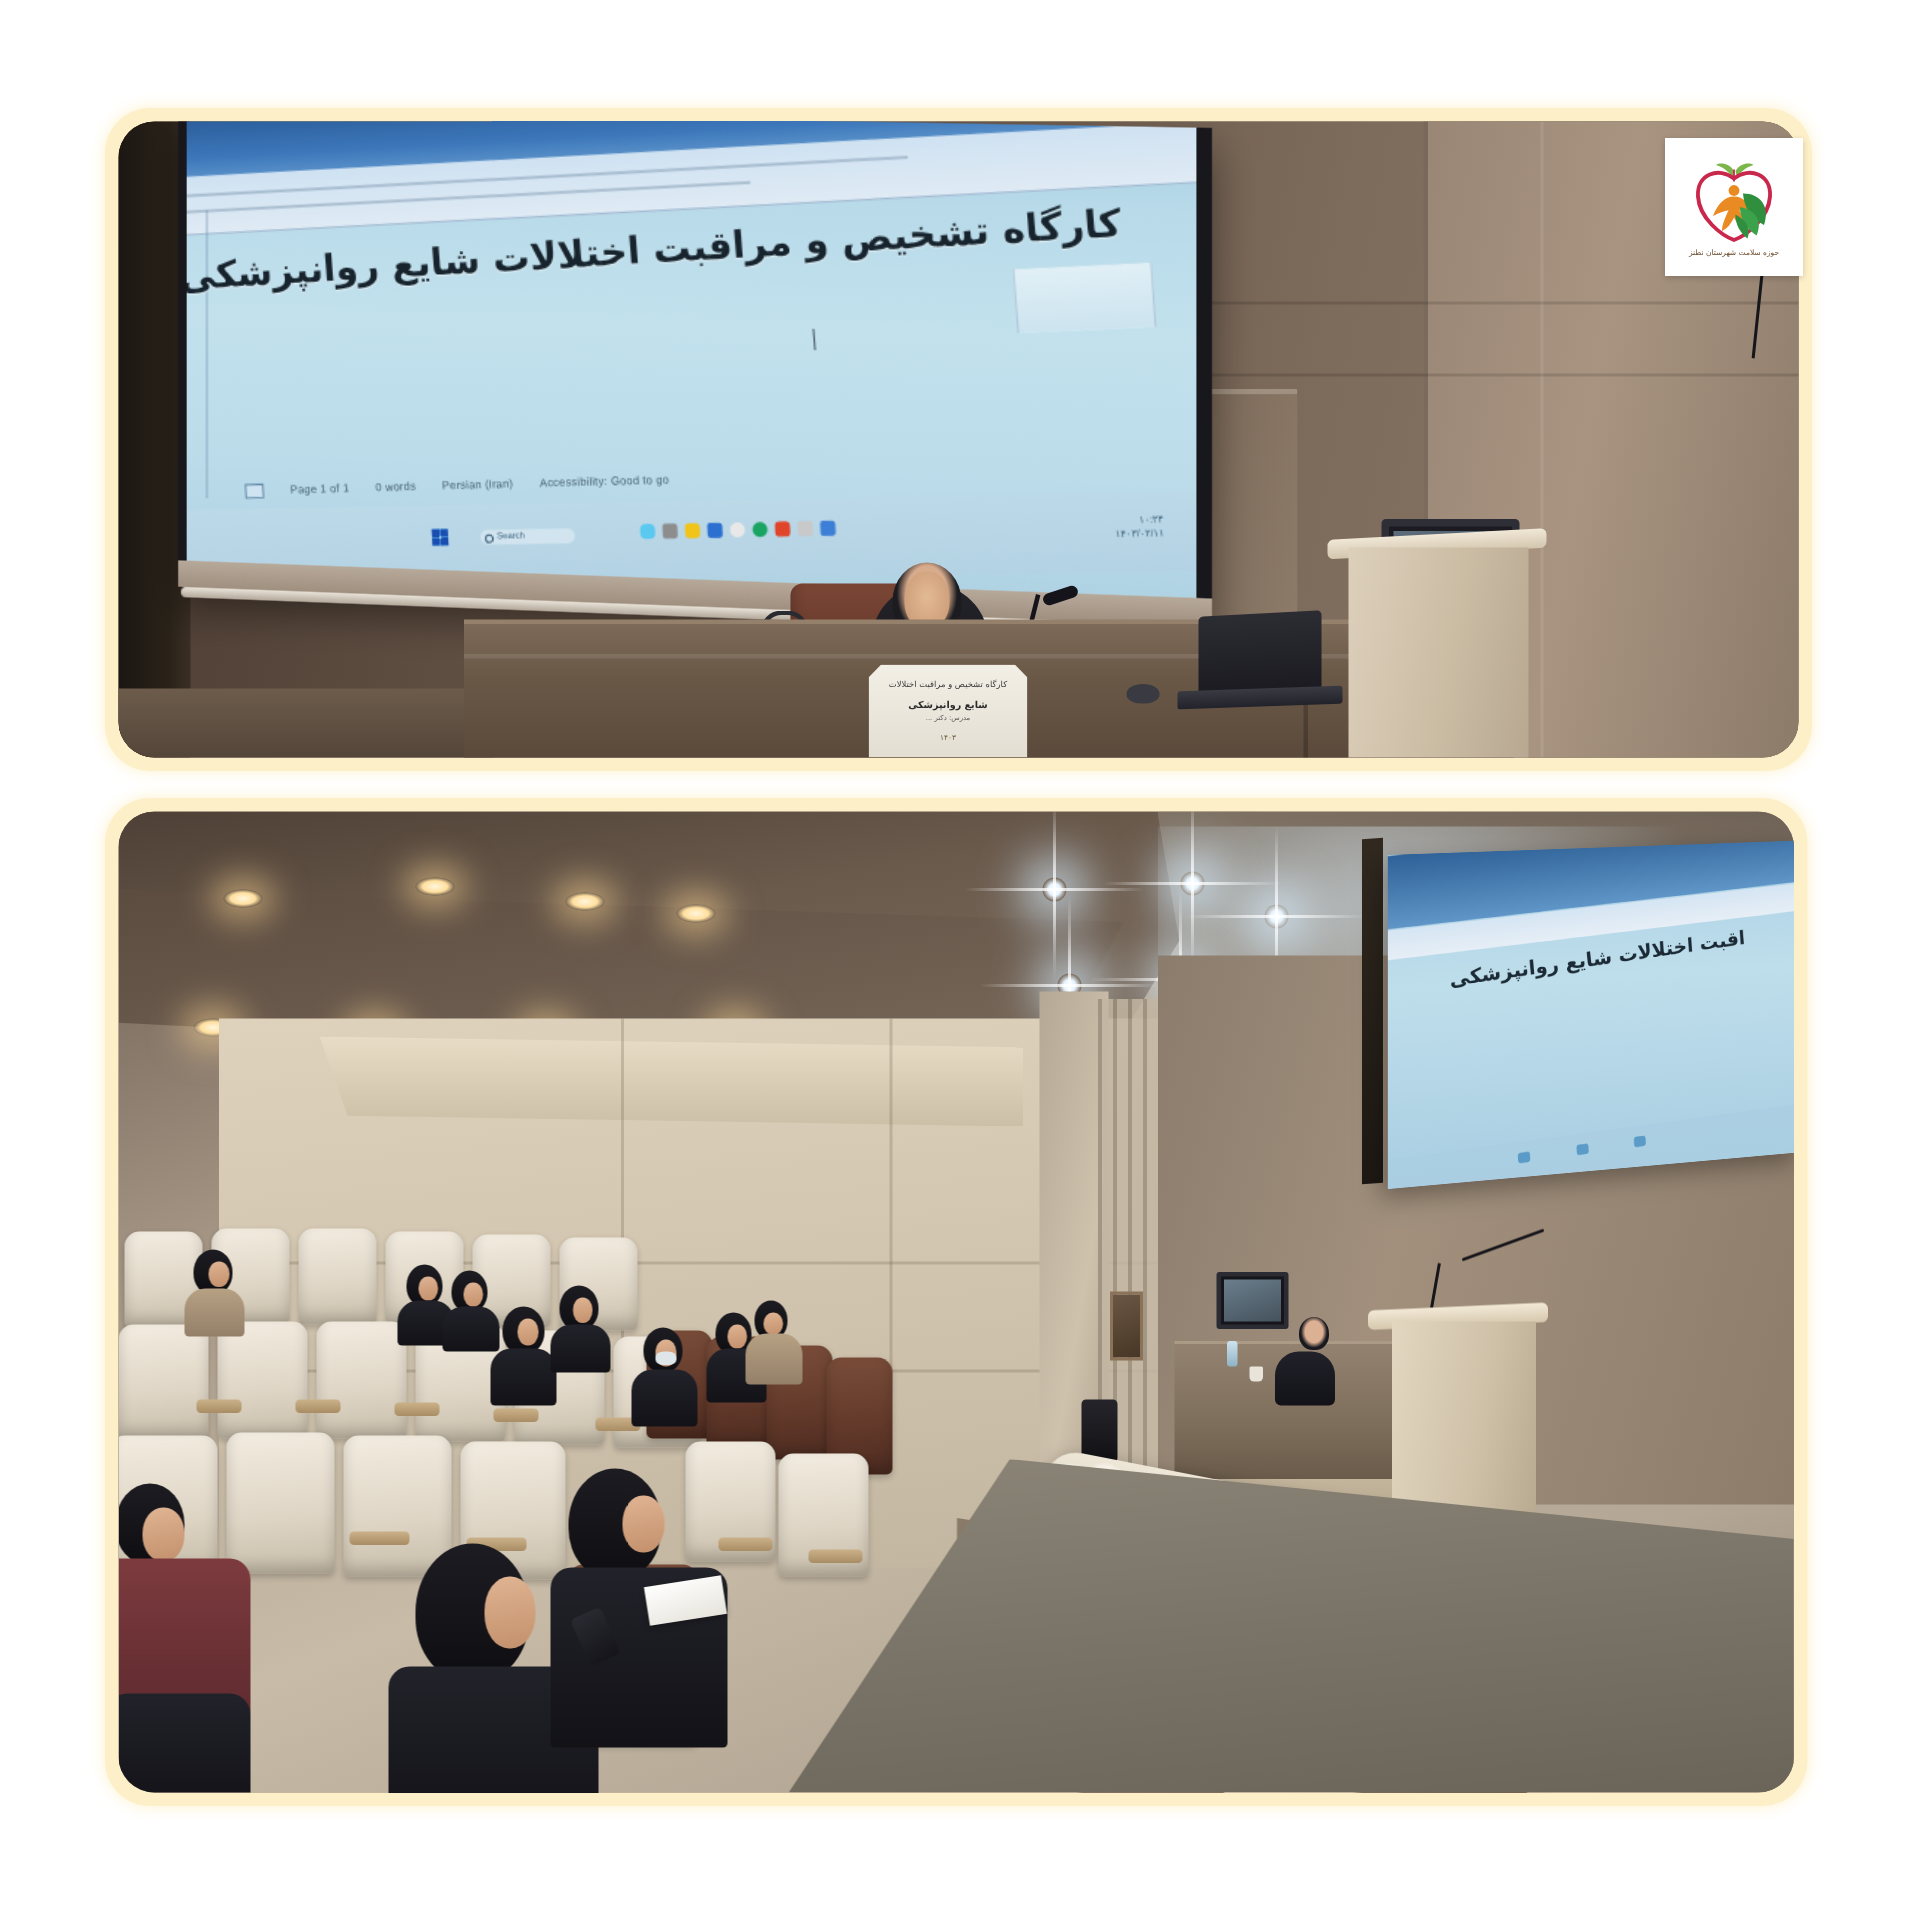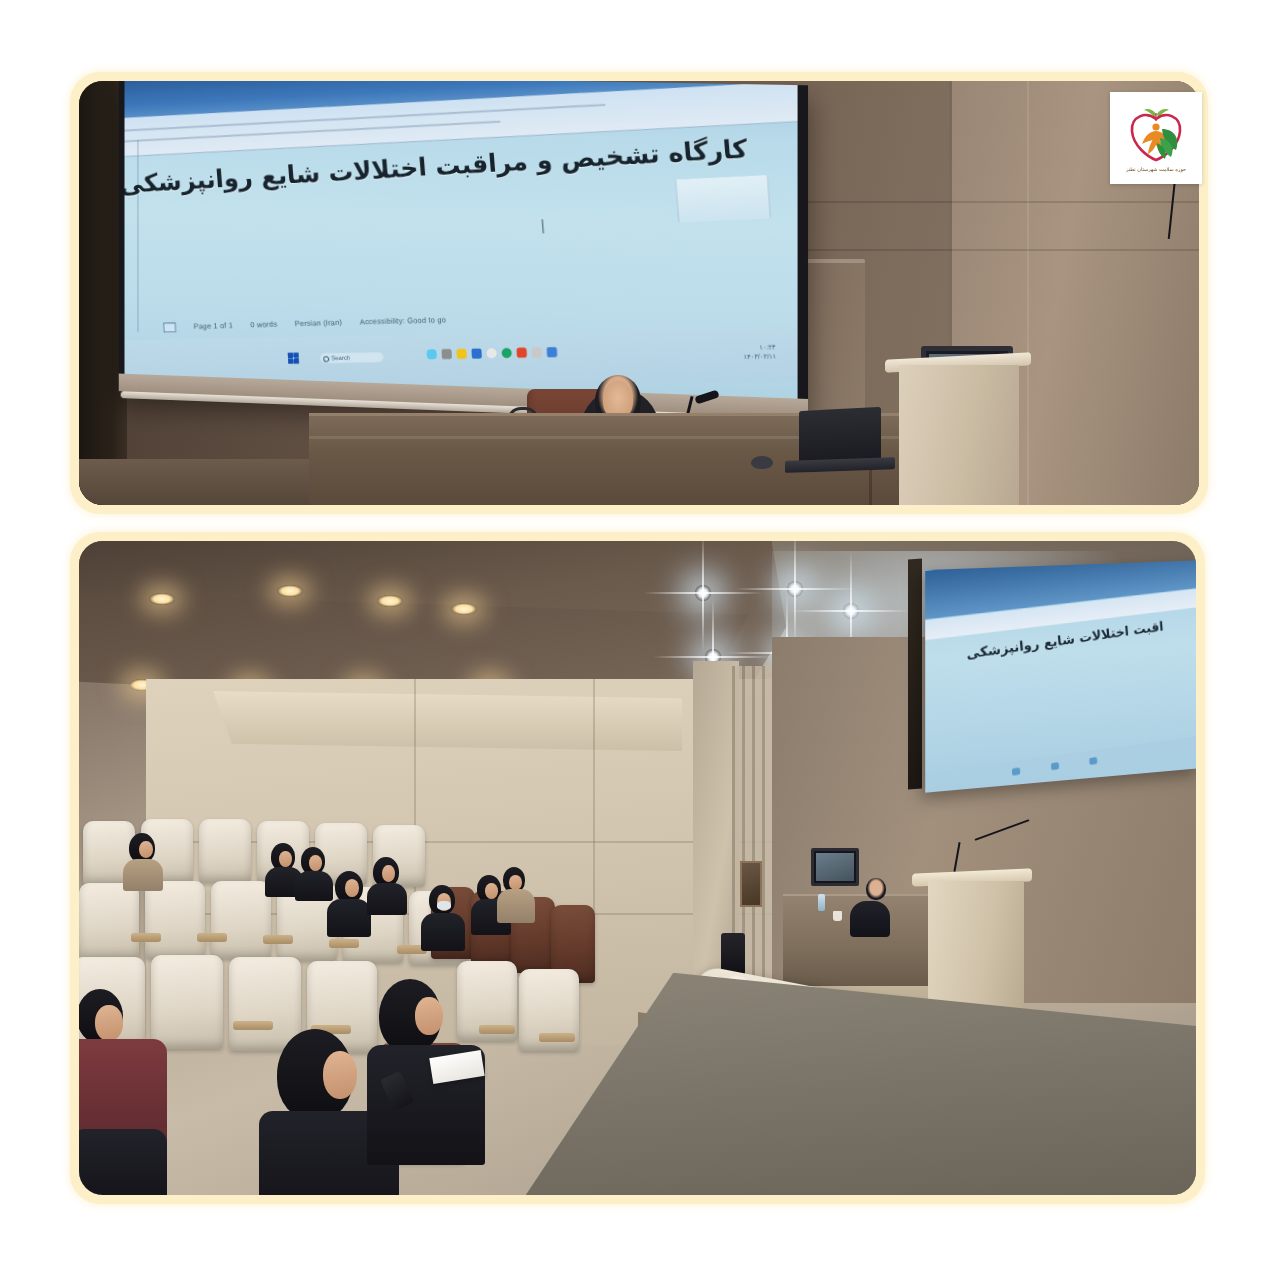--- a/index.html
+++ b/index.html
@@ -652,20 +652,26 @@
 
       <div class="t-desk">
         <div class="t-desk-front"></div>
         <div class="t-desk-right"></div>
       </div>
 
       <div class="t-laptop-screen"></div>
       <div class="t-laptop-base"></div>
       <div class="t-mouse"></div>
 
+      <div class="t-namecard">
+        <div class="nc1">کارگاه تشخیص و مراقبت اختلالات</div>
+        <div class="nc2">شایع روانپزشکی</div>
+        <div class="nc3">مدرس: دکتر ...</div>
+        <div class="nc4">۱۴۰۳</div>
+      </div>
 
       <div class="t-monitor">
         <span class="t-monitor-scr"></span>
         <span class="t-led" style="left:6px;top:8px;background:#e03a3a;"></span>
         <span class="t-led" style="left:13px;top:8px;background:#36b34a;"></span>
         <span class="t-led" style="left:20px;top:8px;background:#e84a8a;"></span>
         <span class="t-led" style="left:6px;top:30px;background:#e0426f;"></span>
         <span class="t-led" style="left:6px;top:46px;background:#e05a9a;"></span>
       </div>
       <div class="t-podium-top"></div>

